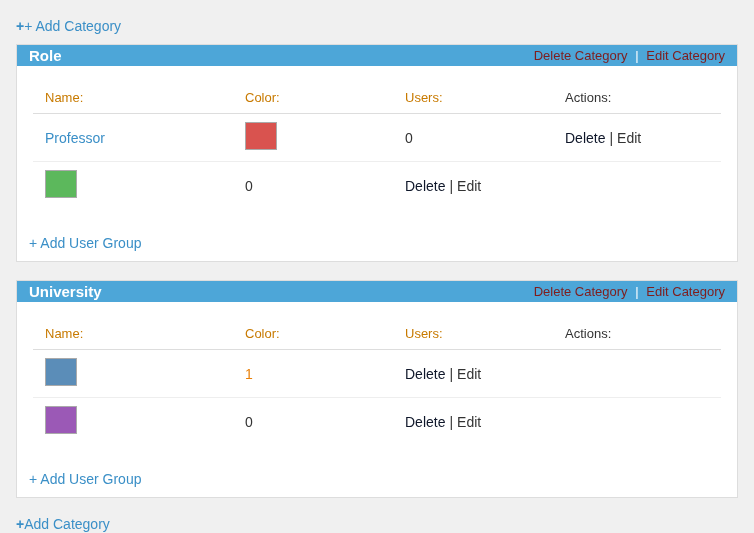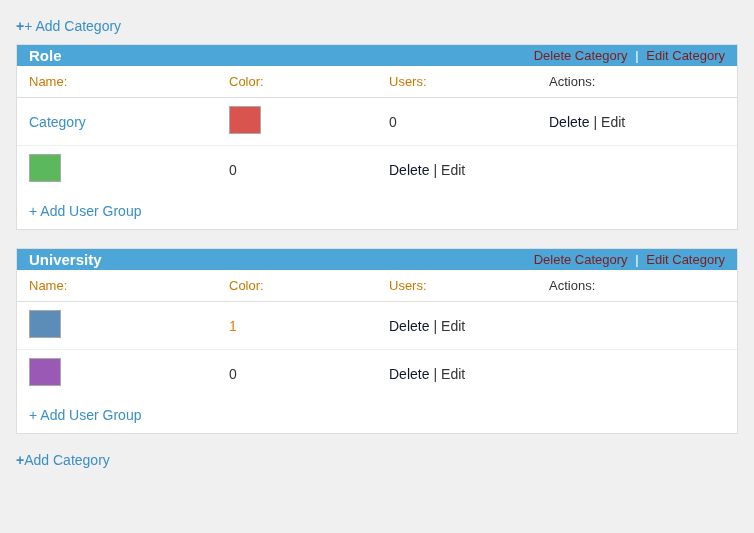--- a/index.html
+++ b/index.html
@@ -52,21 +52,21 @@
     }
     .category-actions a {
       color: #7f1d1d;
       text-decoration: none;
       cursor: pointer;
     }
     .category-actions .separator {
       margin: 0 4px;
     }
     .table-wrapper {
-      padding: 0;
+      padding: 16px;
     }
     .table-header {
       display: grid;
       grid-template-columns: 200px 160px 160px 200px;
       padding: 8px 12px;
       border-bottom: 1px solid #ddd;
       background: #fff;
     }
     .col-header {
       font-size: 13px;
@@ -152,21 +152,21 @@
           <span class="category-title">Role</span>
           <div class="category-actions"><a>Delete Category</a><span class="separator"> | </span><a>Edit Category</a></div>
         </div><div class="table-wrapper">
           <div class="table-header">
     <span class="col-header">Name:</span>
     <span class="col-header">Color:</span>
     <span class="col-header">Users:</span>
     <span class="col-header normal">Actions:</span>
   </div>
           <div class="table-row">
-      <span class="row-name">Category</span>
+      <span class="row-name">Professor</span>
       <span><span class="color-box" style="background:#d9534f;"></span></span>
       <span class="row-users">0</span>
       <span class="row-actions">
         <a class="action-delete">Delete</a>
         <span class="action-separator"> | </span>
         <a class="action-edit">Edit</a>
       </span>
     </div>
           <div class="table-row">
       <span><span class="color-box" style="background:#5cb85c;"></span></span>

